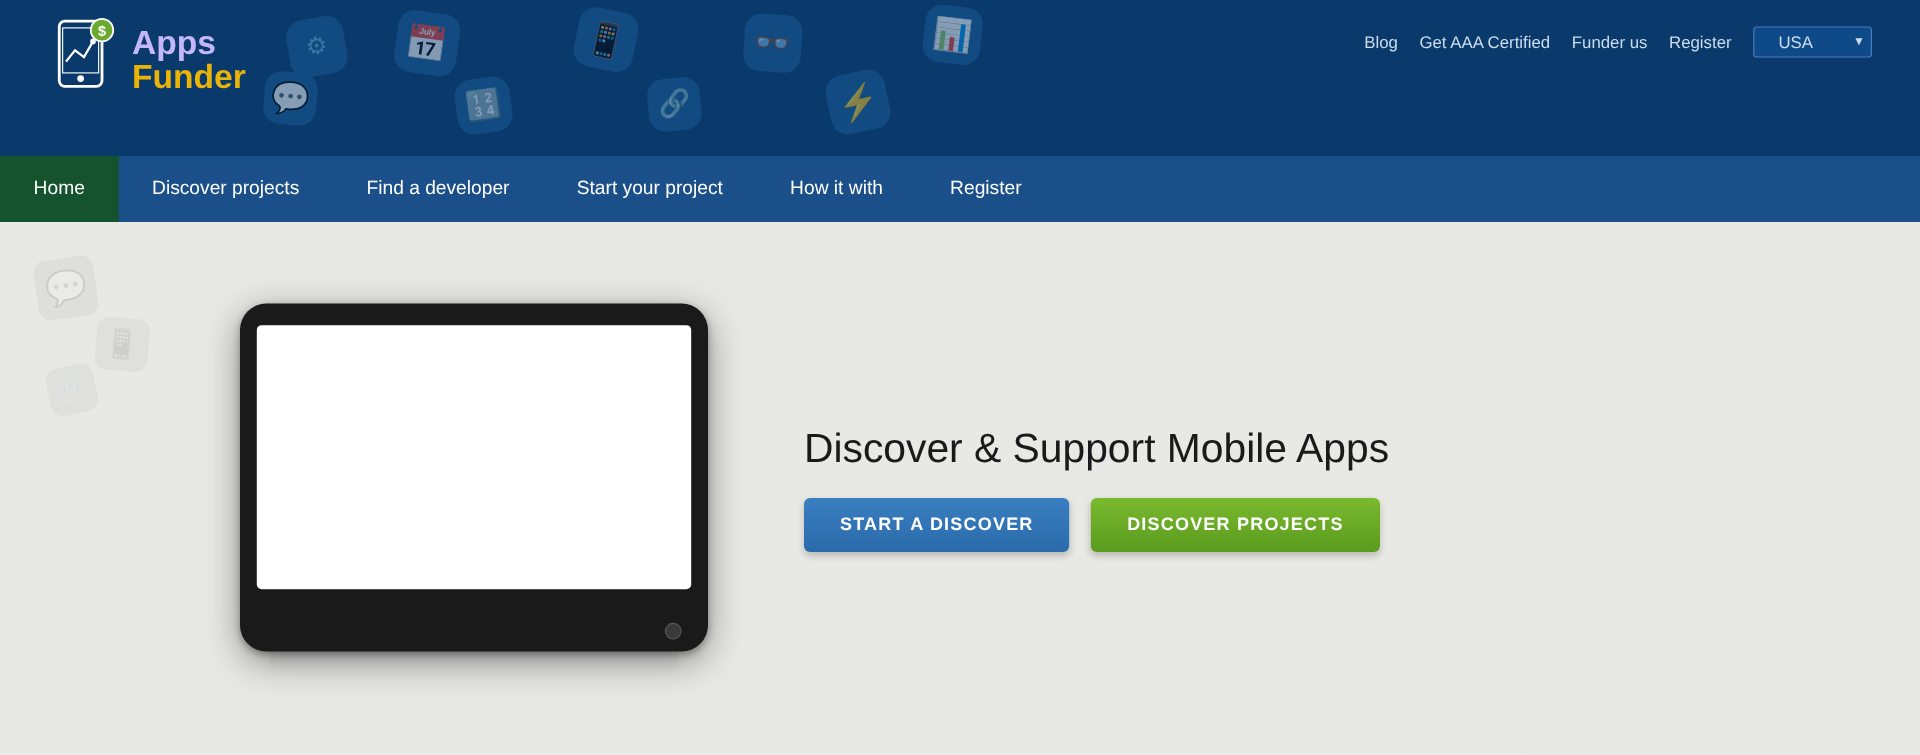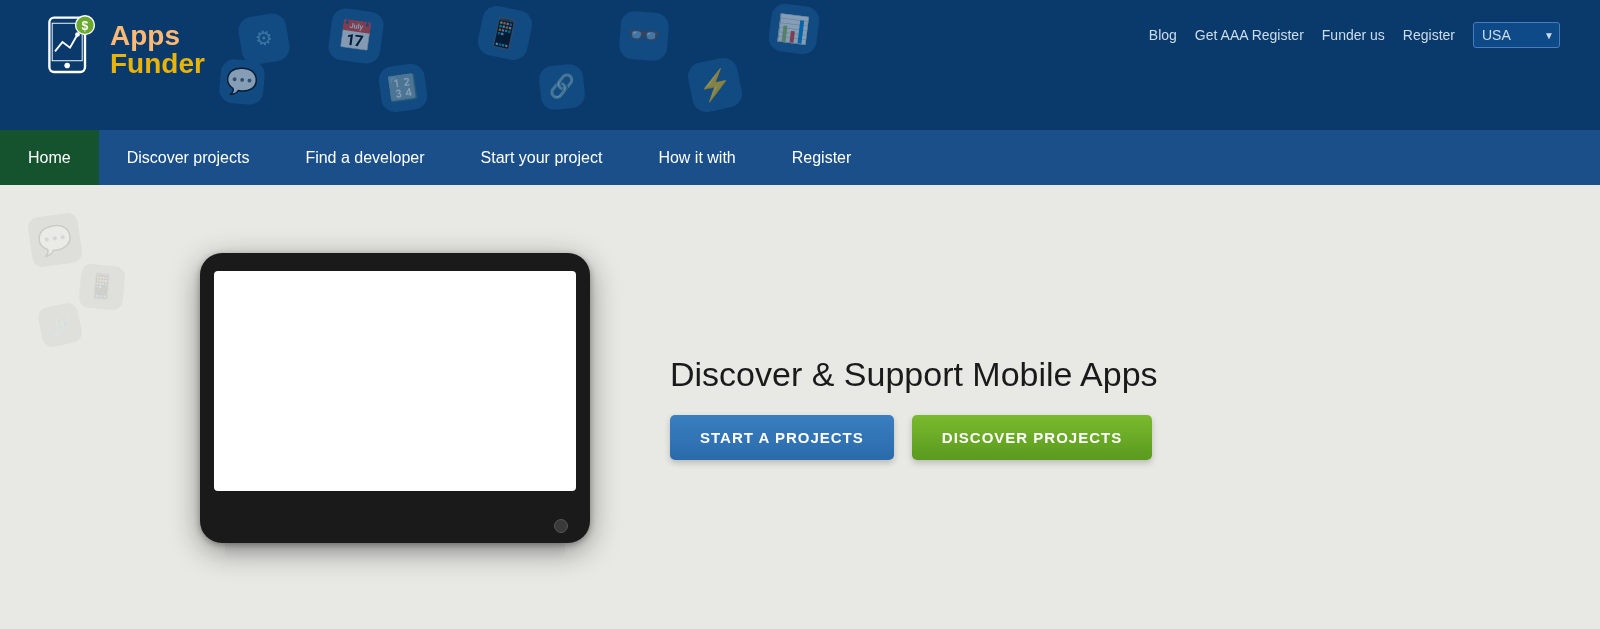--- a/index.html
+++ b/index.html
@@ -31,21 +31,21 @@
       flex-shrink: 0;
     }
     .logo-text {
       display: flex;
       flex-direction: column;
       line-height: 1;
     }
     .logo-apps {
       font-size: 28px;
       font-weight: bold;
-      color: #fdba74;
+      color: #c4b5fd;
     }
     .logo-funder {
       font-size: 28px;
       font-weight: bold;
       color: #eab308;
     }
 
     
     .bg-icons {
       position: absolute;
@@ -80,21 +80,21 @@
       color: #cde;
       text-decoration: none;
       font-size: 14px;
       text-align: right;
     }
 
     .country-select {
       background: #0e4a88;
       border: 1px solid #4a7abf;
       color: #cde;
-      padding: 4px 8px;
+      padding: 4px 20px;
       font-size: 14px;
       border-radius: 3px;
       cursor: pointer;
       appearance: none;
       -webkit-appearance: none;
       padding-right: 22px;
       position: relative;
     }
     .select-wrapper {
       position: relative;
@@ -302,21 +302,21 @@
       <div class="bg-icon" style="width:50px;height:50px;top:60px;left:490px;transform:rotate(-12deg)">
         <text style="font-size:28px">⚡</text>
       </div>
       <div class="bg-icon" style="width:48px;height:48px;top:5px;left:570px;transform:rotate(7deg)">
         <text style="font-size:26px">📊</text>
       </div>
     </div>
 
     <div class="top-right-links">
       <a href="#">Blog</a>
-      <a href="#">Get AAA Register</a>
+      <a href="#">Get AAA Certified</a>
       <a href="#">Funder us</a>
       <a href="#">Register</a>
       <div class="select-wrapper">
         <select class="country-select">
           <option>USA</option>
           <option>UK</option>
           <option>Canada</option>
           <option>Australia</option>
         </select>
       </div>
@@ -363,18 +363,18 @@
       <div class="tablet">
         <div class="tablet-screen"></div>
         <div class="tablet-button"></div>
       </div>
       <div class="tablet-reflection"></div>
     </div>
 
     <div class="hero-text">
       <h1 class="hero-title">Discover &amp; Support Mobile Apps</h1>
       <div class="hero-buttons">
-        <button class="btn-start">START A PROJECTS</button>
+        <button class="btn-start">START A DISCOVER</button>
         <button class="btn-discover">DISCOVER PROJECTS</button>
       </div>
     </div>
   </div>
 </section>
 
 </body></html>

